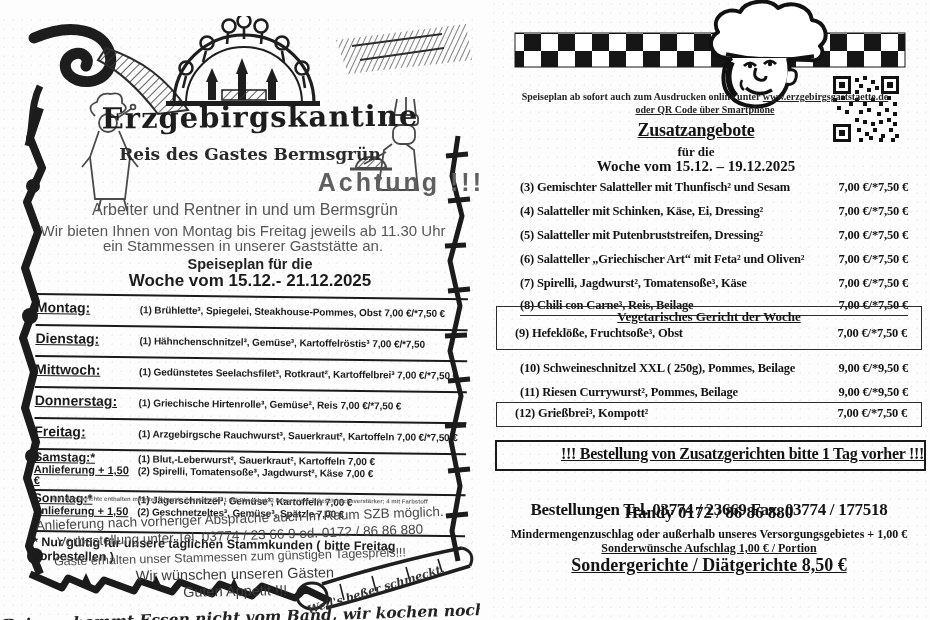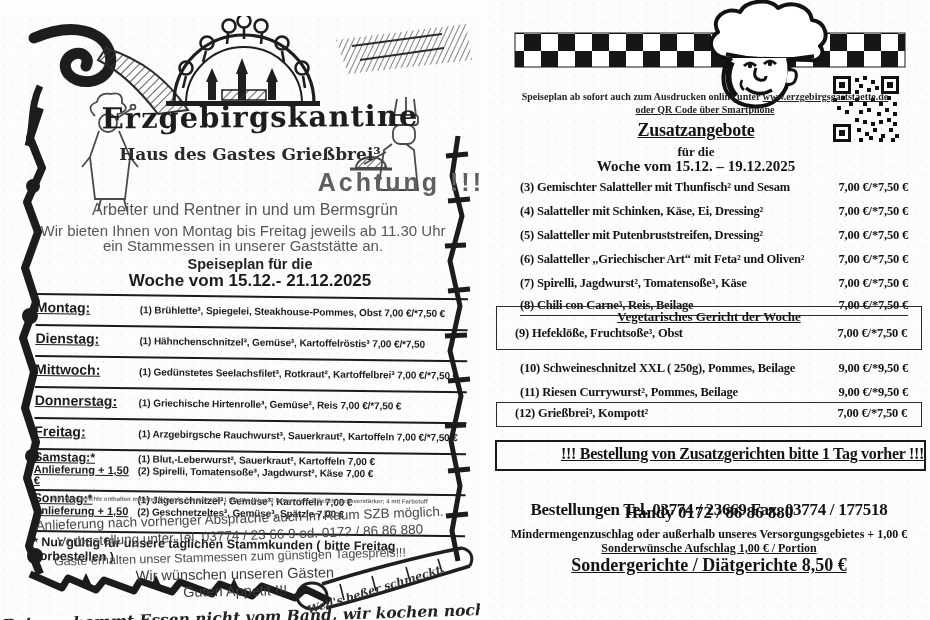--- a/index.html
+++ b/index.html
@@ -189,21 +189,21 @@
       <g stroke="#1f1f1f" fill="none">
         <ellipse cx="312" cy="580" rx="15" ry="13" stroke-width="3"></ellipse>
         <path d="M322,568 C360,556 420,540 462,532" stroke-width="3.5"></path>
         <path d="M326,592 C368,582 430,562 470,550" stroke-width="3.5"></path>
         <path d="M462,532 q14,4 8,18" stroke-width="3"></path>
         <path d="M340,568 l4,16 M372,560 l4,15 M406,551 l4,14 M438,543 l4,13" stroke-width="1.6"></path>
       </g>
     </svg>
 
     <div class="abs lp-title">Erzgebirgskantine</div>
-    <div class="abs lp-subtitle">Haus des Gastes Grießbrei³</div>
+    <div class="abs lp-subtitle">Reis des Gastes Bermsgrün</div>
     <div class="abs lp-achtung">Achtung !!!</div>
     <div class="abs lp-audience">Arbeiter und Rentner in und um Bermsgrün</div>
     <div class="abs lp-intro">
       <div>Wir bieten Ihnen von Montag bis Freitag jeweils ab 11.30 Uhr</div>
       <div>ein Stammessen in unserer Gaststätte an.</div>
     </div>
     <div class="abs lp-plan1">Speiseplan für die</div>
     <div class="abs lp-plan2">Woche vom 15.12.- 21.12.2025</div>
 
     <div class="abs menu">

